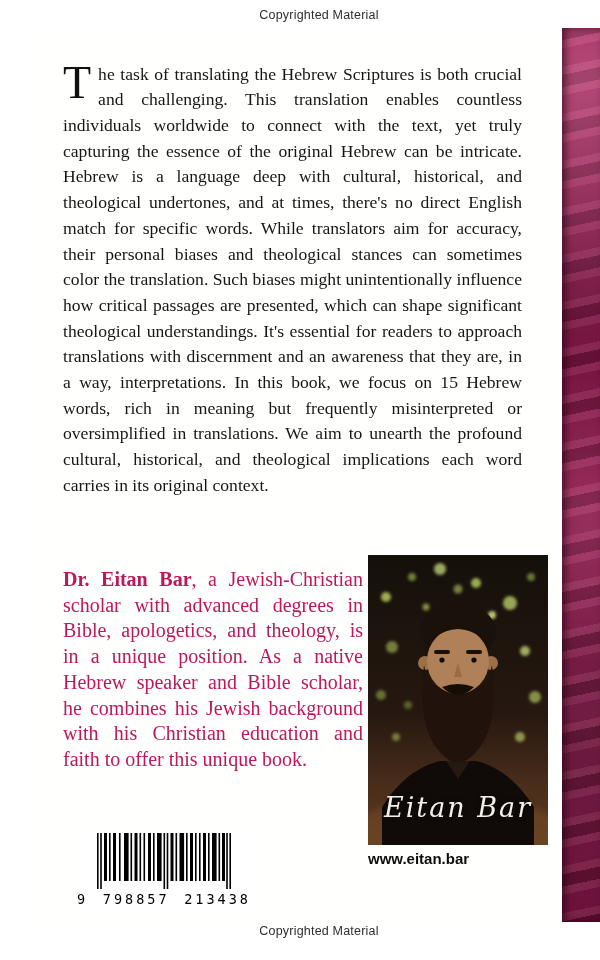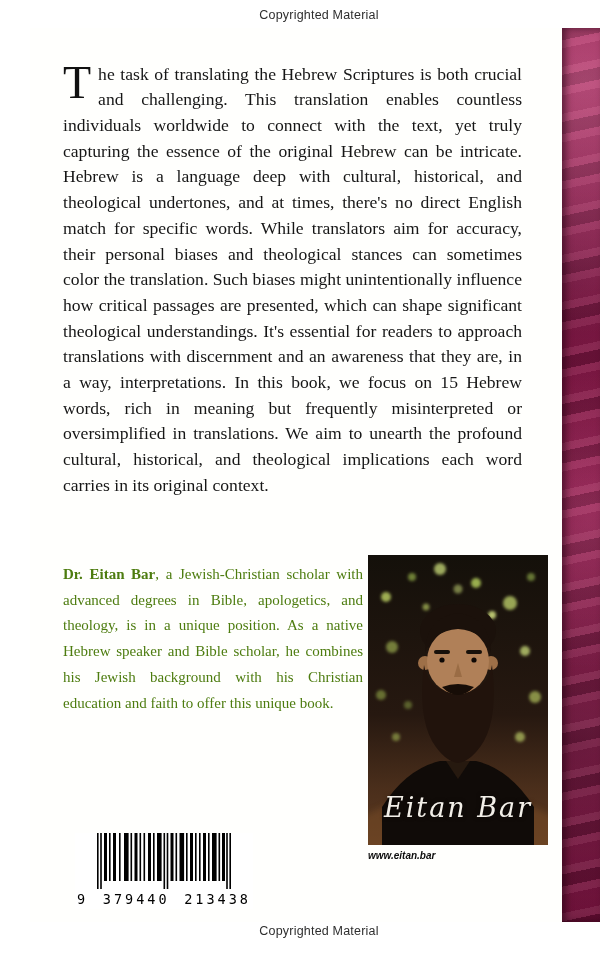--- a/index.html
+++ b/index.html
@@ -45,40 +45,40 @@
     color:#161616;
   }
   .dropcap{
     float:left;font-size:46px;line-height:38px;padding:2px 7px 0 0;
     font-family:"Liberation Serif", serif;color:#111;
   }
 
   
   #bio-paragraph{
     position:absolute;left:33px;top:519px;width:300px;
-    font-size:15px;line-height:25.7px;text-align:justify;color:#4d7c0f;
+    font-size:20px;line-height:25.7px;text-align:justify;color:#be185d;
   }
   #bio-paragraph .author-name{font-weight:bold;}
 
   
   #author-photo{
     position:absolute;left:338px;top:527px;width:180px;height:290px;
     background:#120d09;box-shadow: inset 0 0 30px rgba(0,0,0,0.6);
   }
   #author-photo svg{display:block;}
   #signature{
     position:absolute;left:0;bottom:22px;width:100%;text-align:center;
     font-family:"DejaVu Serif", cursive, serif;font-style:italic;
     font-size:27px;color:#f2efe8;letter-spacing:2px;
     text-shadow:0 0 4px rgba(0,0,0,0.5);
   }
   #website{
     position:absolute;left:338px;top:822px;width:180px;
     font-family:"Liberation Sans", sans-serif;font-weight:bold;
-    font-size:10px;color:#0d0d0d;text-align:left;font-style:italic;
+    font-size:15px;color:#0d0d0d;text-align:left;
   }
 
   
   #barcode-block{
     position:absolute;left:45px;top:805px;width:178px;height:76px;
     background:#ffffff;
   }
   #barcode-bars{display:block;margin:0 auto;}
   #barcode-digits{
     position:absolute;left:0;top:58px;width:178px;
@@ -202,21 +202,21 @@
         <rect x="111" y="0" width="1.6" height="48" fill="#000"></rect>
         <rect x="115" y="0" width="4.6" height="48" fill="#000"></rect>
         <rect x="121.5" y="0" width="1.6" height="48" fill="#000"></rect>
         <rect x="125" y="0" width="3" height="48" fill="#000"></rect>
 
         <rect x="129.2" y="0" width="1.6" height="56" fill="#000"></rect>
         <rect x="132.4" y="0" width="1.6" height="56" fill="#000"></rect>
       </svg>
       <div id="barcode-digits">
         <span>9</span>
-        <span>379440</span>
+        <span>798857</span>
         <span>213438</span>
       </div>
     </div>
 
     <div id="spine-strip"></div>
   </div>
 
   <div id="bottom-label" class="copyright-label">Copyrighted Material</div>
 
 </div>

